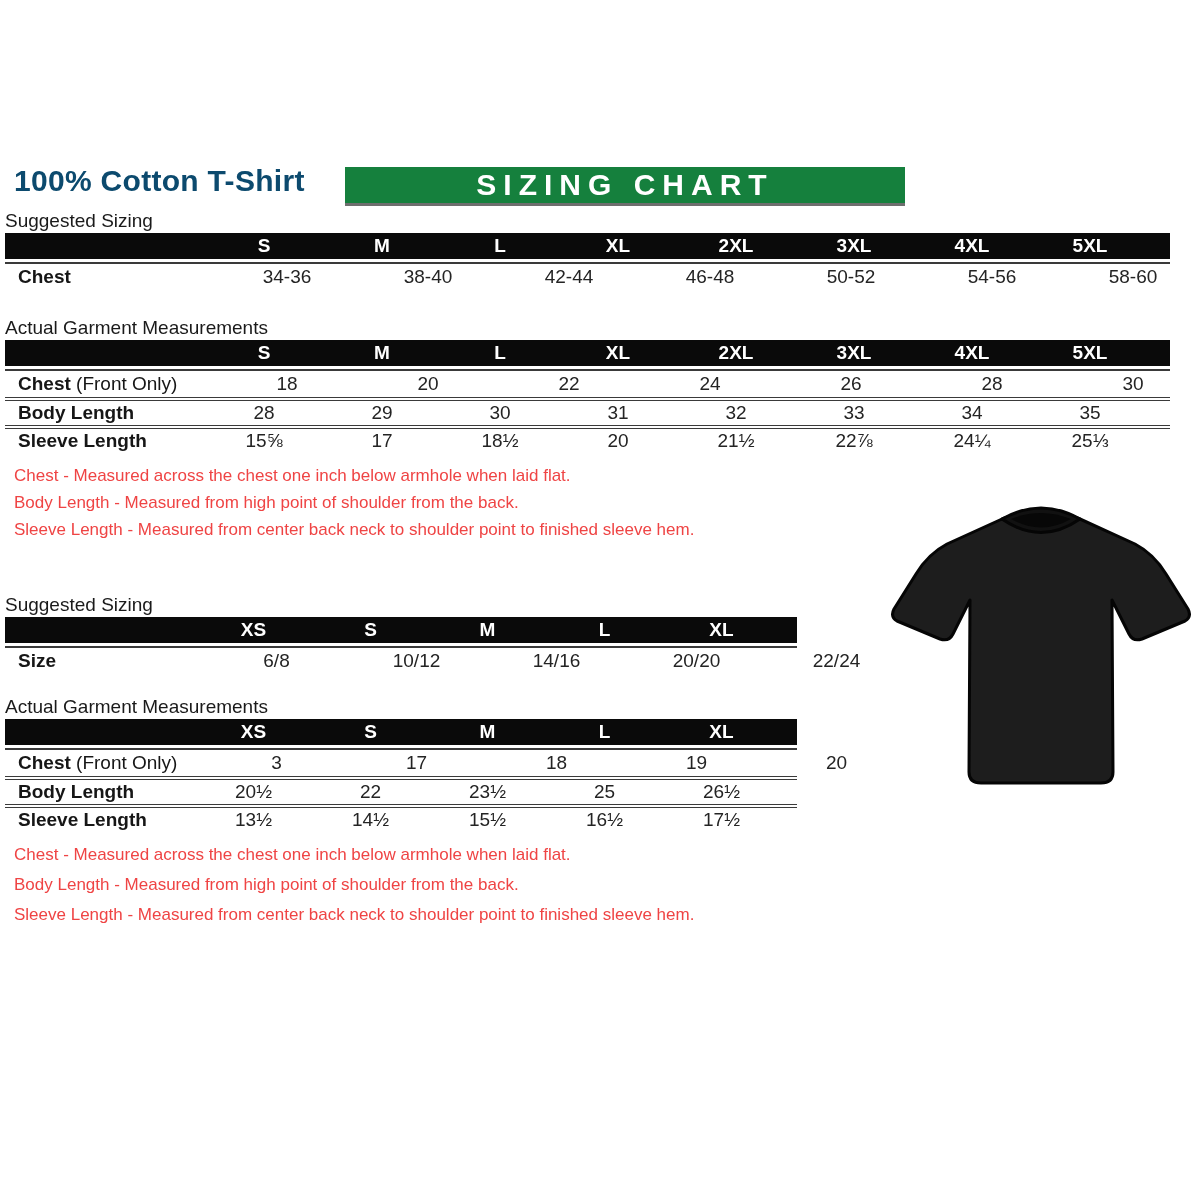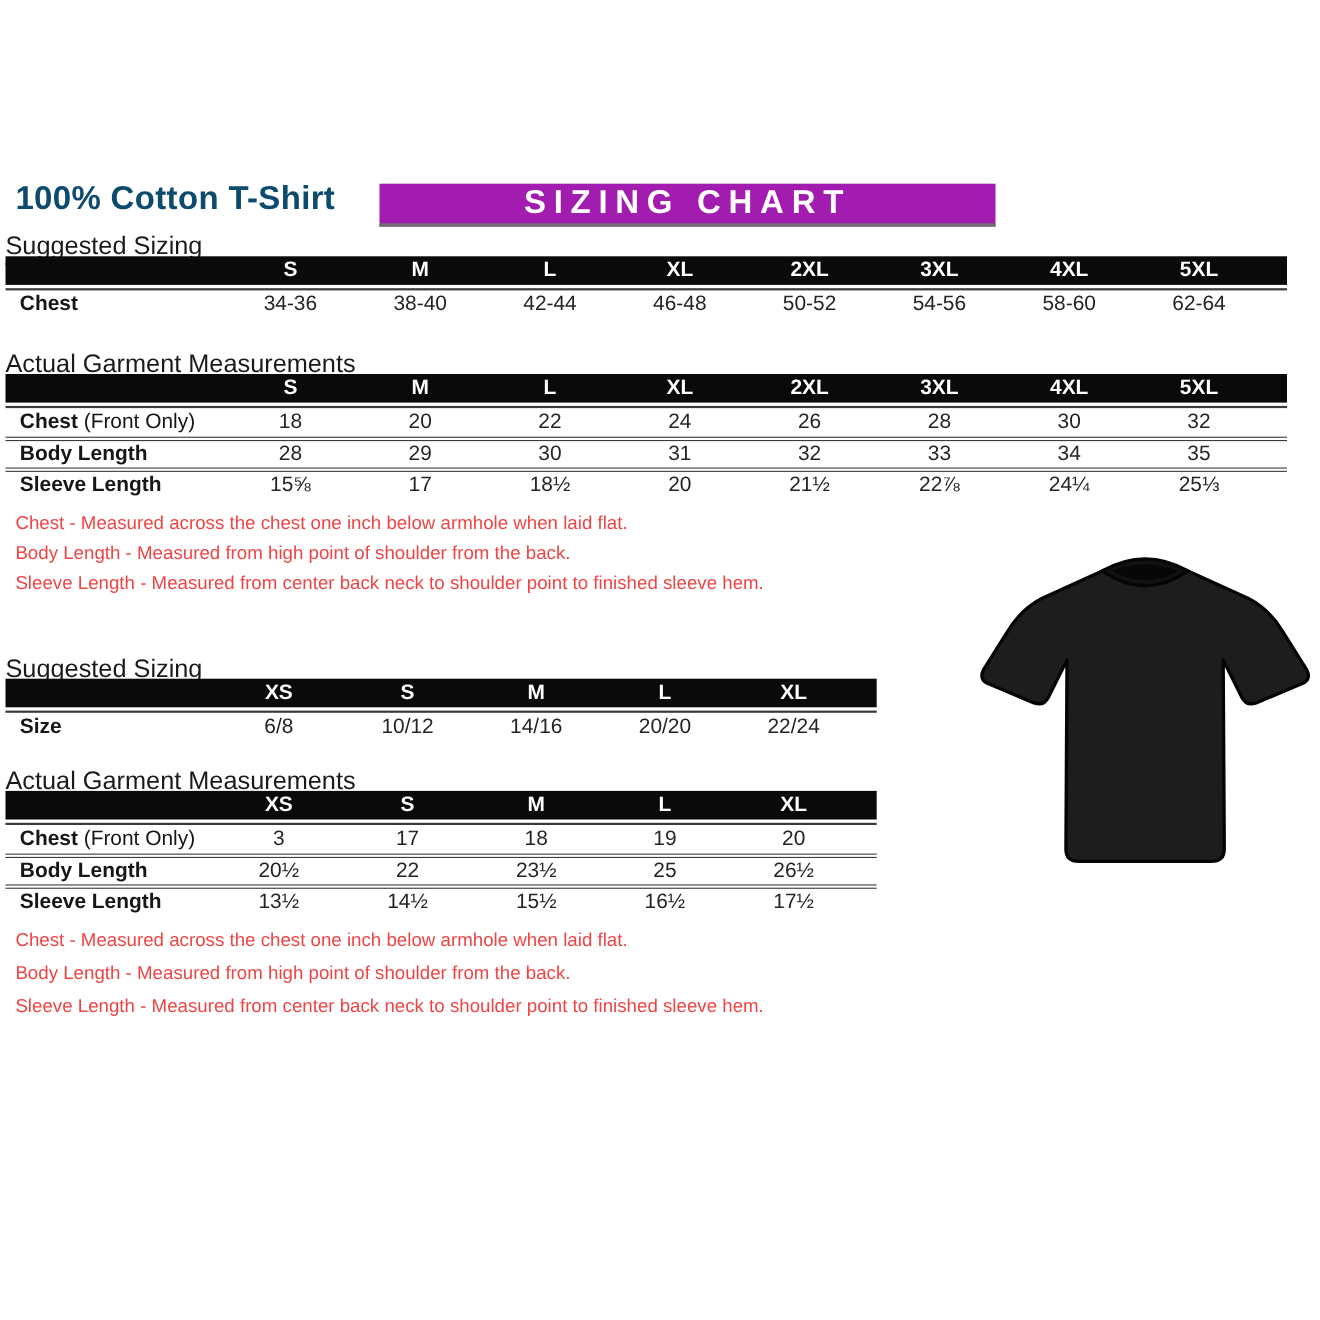--- a/index.html
+++ b/index.html
@@ -18,29 +18,29 @@
     font-weight: bold;
     font-size: 30px;
     letter-spacing: 0.3px;
     color: #0c4a6e;
     white-space: nowrap;
   }
   .banner {
     position: absolute;
     left: 345px; top: 167px;
     width: 560px; height: 39px;
-    background: #a21caf;
+    background: #15803d;
     color: #fff;
     display: flex; align-items: center; justify-content: center;
     font-size: 30px; font-weight: bold; letter-spacing: 7px;
     border-bottom: 3px solid #6e6e6e;
   }
   .sec-label {
     position: absolute;
-    font-size: 23px;
+    font-size: 19px;
     color: #1a1a1a;
     white-space: nowrap;
     text-align: right;
   }
   .sec-label .ul {
     display: inline-block;
     border-bottom: 2px solid #2c2c2c;
     padding-bottom: 2px;
     padding-right: 4px;
   }
@@ -67,20 +67,21 @@
   }
   .t-row {
     font-size: 19px;
     color: #242424;
     height: 28px;
     align-items: center;
   }
   .t-row.first {
     border-top: 2px solid #3a3a3a;
     margin-top: 3px;
+    gap: 23px;
   }
   .t-row + .t-row {
     border-top: 4px double #3a3a3a;
   }
   .t-cell { text-align: center; overflow: hidden; }
   .t-cell.t-label {
     text-align: left;
     padding-left: 13px;
     color: #161616;
   }

